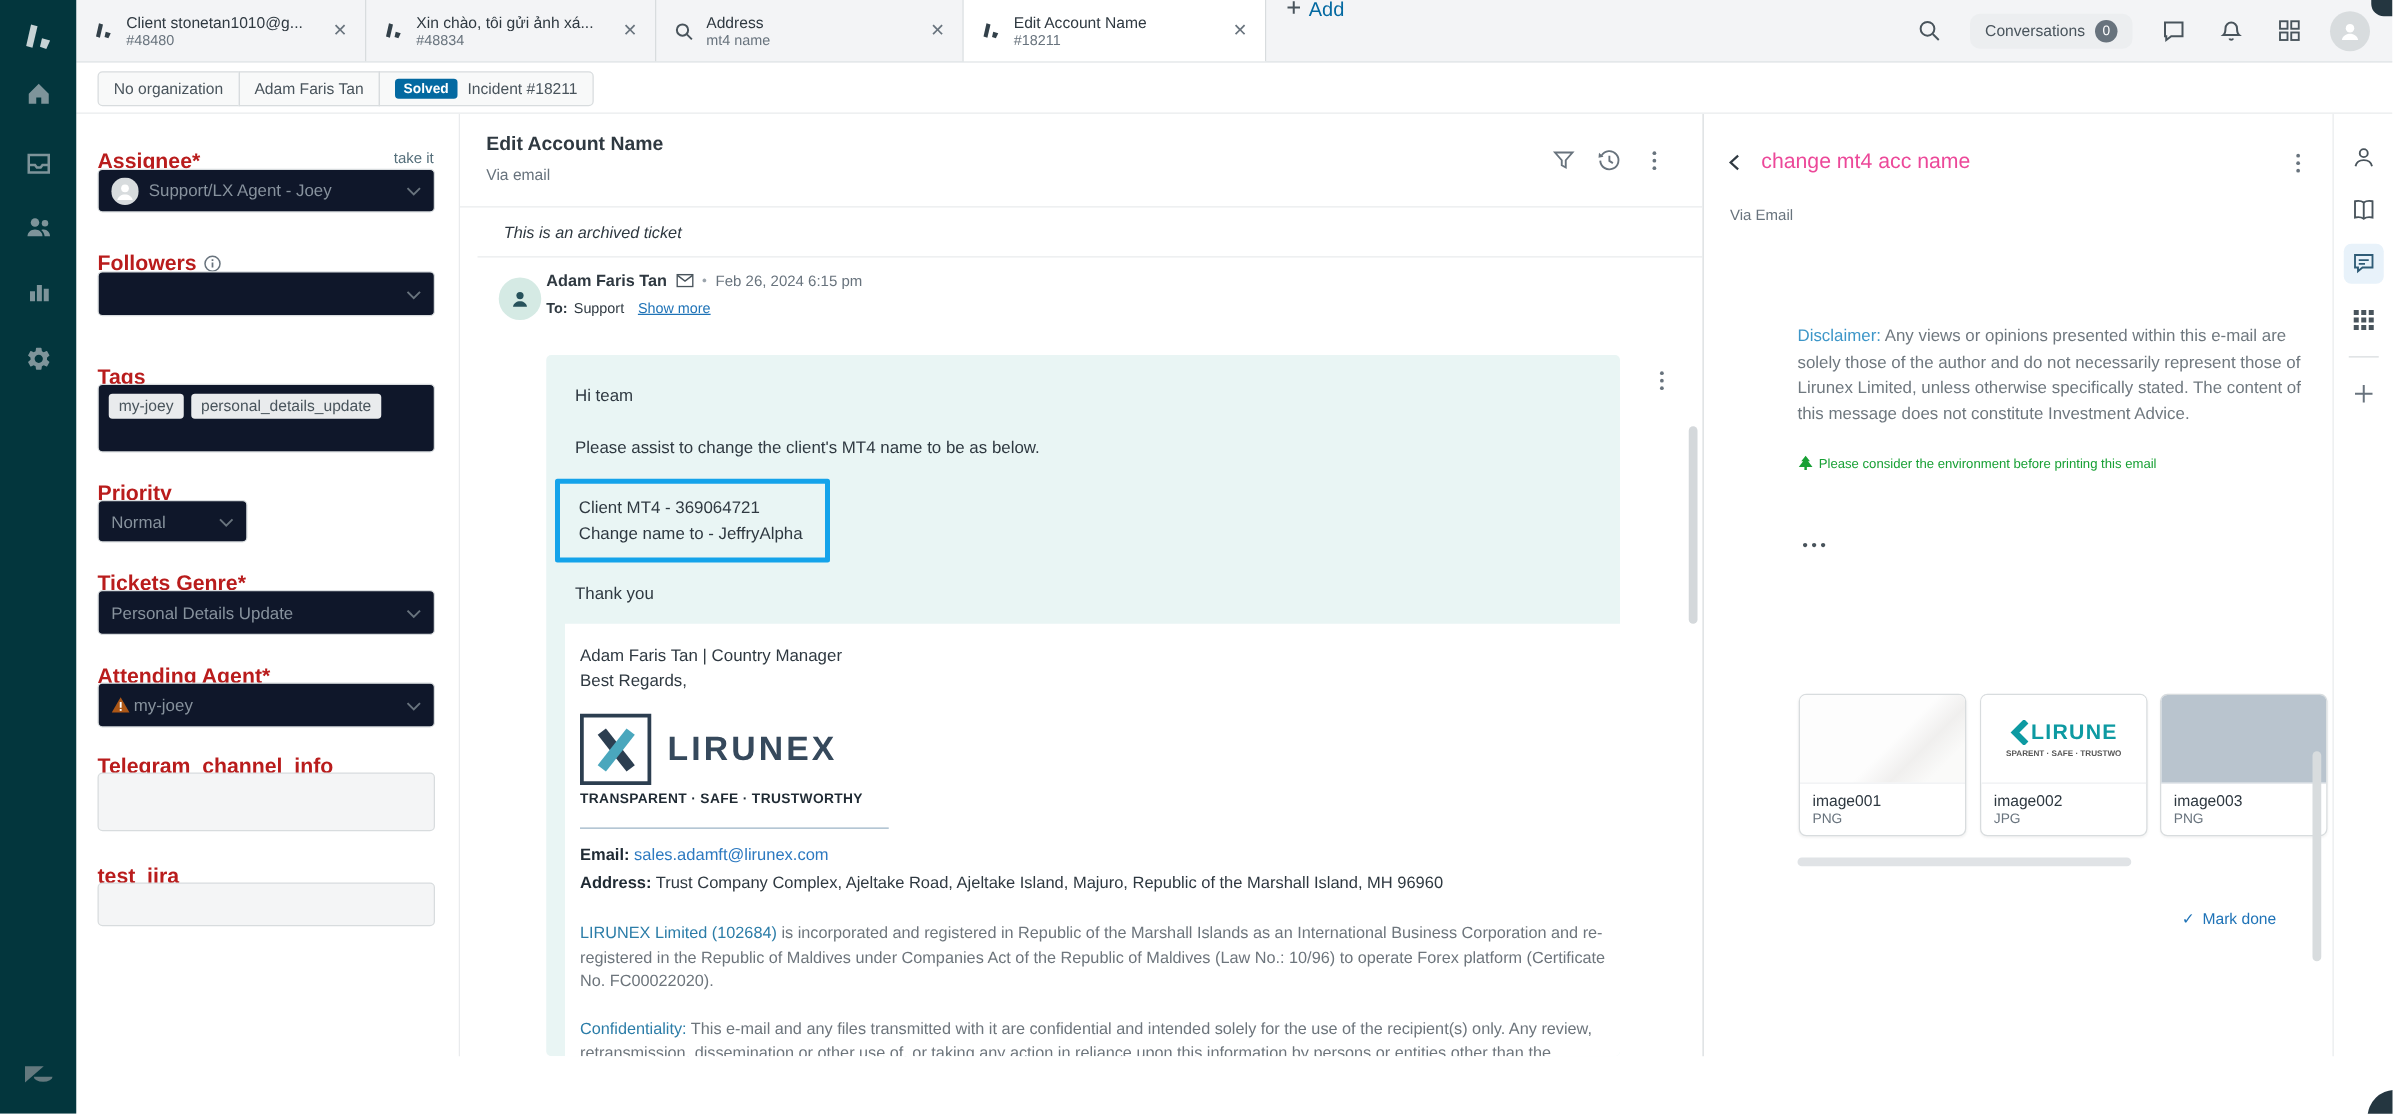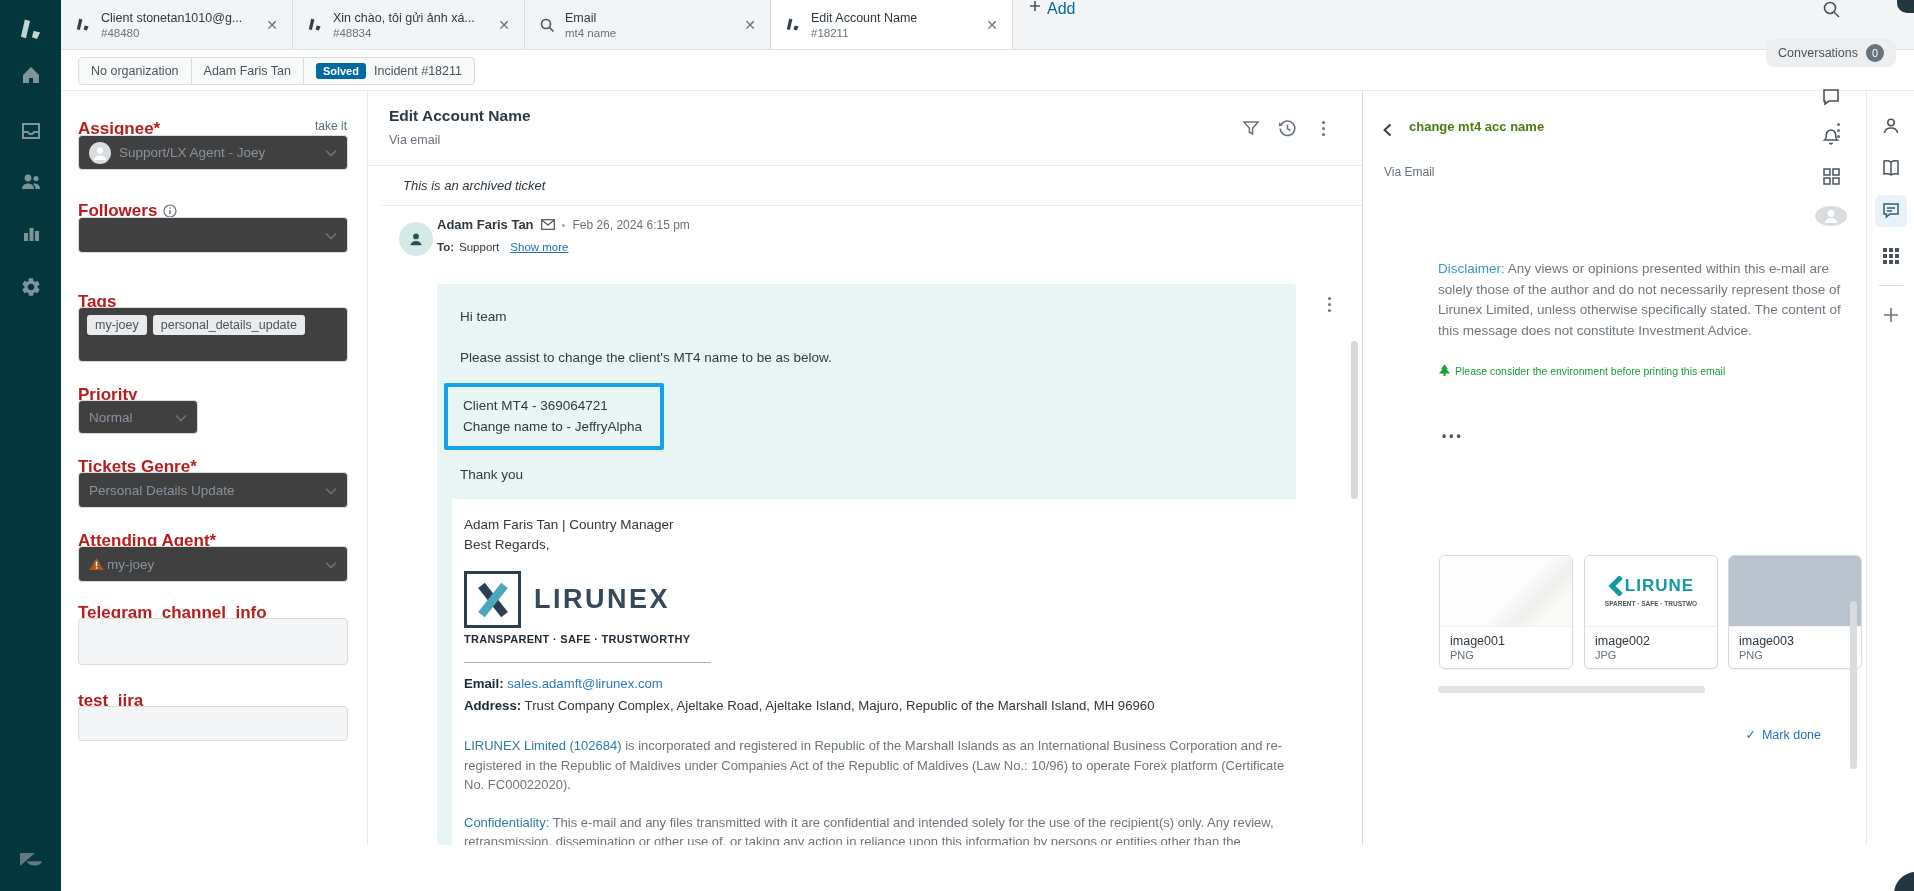--- a/index.html
+++ b/index.html
@@ -15,37 +15,37 @@
 
   
   .topbar { position:absolute; left:61px; top:0; width:1853px; height:50px; background:#f3f4f6; border-bottom:1px solid #dfe3e6; display:flex; align-items:stretch; z-index:20; }
   .tab { width:232px; display:flex; align-items:center; gap:10px; padding:0 10px 0 14px; border-right:1px solid #d8dcde; cursor:pointer; }
   .tab.active { background:#fff; }
   .tab .txt { flex:1; min-width:0; }
   .tab .t1 { font-size:12.5px; color:#2f3941; white-space:nowrap; overflow:hidden; }
   .tab .t2 { font-size:11.5px; color:#68737d; margin-top:2px; }
   .tab .x { color:#68737d; font-size:14px; padding:2px 4px; }
   .addbtn { display:flex; align-items:flex-start; gap:6px; padding:0 16px; font-size:16px; color:#0369a1; }
-  .top-right { margin-left:auto; display:flex; align-items:center; gap:20px; padding-right:18px;flex-direction:column; }
+  .top-right { margin-left:auto; display:flex; align-items:center; gap:20px; padding-right:18px; }
   .conv-pill { display:flex; align-items:center; gap:8px; background:#eceef0; border-radius:8px; padding:5px 12px; font-size:12.5px; color:#49545c; }
   .conv-badge { background:#68737d; color:#fff; border-radius:50%; width:18px; height:18px; font-size:11px; display:flex; align-items:center; justify-content:center; }
   .avatar-top { width:32px; height:32px; border-radius:50%; background:#d8dcde; display:flex; align-items:center; justify-content:center; }
 
   
   .crumbbar { position:absolute; left:61px; top:50px; width:1853px; height:41px; background:#fff; border-bottom:1px solid #e9ebed; z-index:15; }
   .crumbs { position:absolute; left:17px; top:7px; display:flex; }
   .crumb { background:#f8f9f9; border:1px solid #d8dcde; padding:5px 12px; font-size:12.5px; color:#49545c; display:flex; align-items:center; gap:8px; margin-left:-1px; }
   .crumb:first-child { border-radius:4px 0 0 4px; margin-left:0; }
   .crumb:last-child { border-radius:0 4px 4px 0; }
   .badge-solved { background:#0369a1; color:#fff; font-size:11px; font-weight:bold; padding:2px 7px; border-radius:3px; }
 
   
   .sidebar { position:absolute; left:61px; top:91px; width:307px; height:754px; background:#fff; border-right:1px solid #e9ebed; }
   .flabel { position:absolute; font-size:17px; font-weight:bold; color:#b91c1c; }
-  .fsel { position:absolute; background:#404040; border:1px solid #d8dcde; border-radius:4px; display:flex; align-items:center; padding:0 10px; font-size:13.5px; color:#87929d; }
+  .fsel { position:absolute; background:#0f172a; border:1px solid #d8dcde; border-radius:4px; display:flex; align-items:center; padding:0 10px; font-size:13.5px; color:#87929d; }
   .fsel .chev { margin-left:auto; color:#68737d; }
   .chip { background:#e9ebed; border-radius:3px; padding:3px 8px; font-size:12.5px; color:#49545c; }
   .takeit { position:absolute; font-size:12px; color:#556f7b; }
 
   
   .mainp { position:absolute; left:368px; top:91px; width:994px; height:754px; background:#fff; overflow:hidden; }
   .mp-title { position:absolute; left:21px; top:16px; font-size:15.5px; font-weight:bold; color:#2f3941; }
   .mp-via { position:absolute; left:21px; top:42px; font-size:12.5px; color:#68737d; }
   .mp-hdr-border { position:absolute; left:0; top:74px; width:100%; border-bottom:1px solid #e9ebed; }
   .mp-archived { position:absolute; left:14px; top:75px; width:100%; height:40px; border-bottom:1px solid #e9ebed; font-size:13px; color:#2f3941; display:flex; align-items:center; padding-left:21px;font-style:italic; }
@@ -71,21 +71,21 @@
   .sig-hr { margin-top:17px; width:247px; border-top:1px solid #9cb4c6; }
   .sig-line { margin-top:13px; font-size:13.2px; color:#2f3941; }
   .sig-line b { color:#1f2a33; }
   .maillink { color:#2c79c0; }
   .legal { margin-top:23px; width:822px; font-size:13px; line-height:19.5px; color:#6d757c; }
   .legal .cl { color:#2c7da8; }
   .vscroll { position:absolute; background:#d4d8db; border-radius:4px; }
 
   
   .ctx { position:absolute; left:1362px; top:91px; width:504px; height:754px; background:#fff; border-left:1px solid #d8dcde; }
-  .ctx-title { position:absolute; left:46px; top:28px; font-size:13px; font-weight:bold; color:#4d7c0f; }
+  .ctx-title { position:absolute; left:46px; top:28px; font-size:17px; font-weight:normal; color:#ec4899; }
   .ctx-via { position:absolute; left:21px; top:74px; font-size:12px; color:#68737d; }
   .disc { position:absolute; left:75px; top:168px; width:404px; font-size:13.5px; line-height:20.5px; color:#6f787f; }
   .disc .dl { color:#3d96c8; }
   .eco { position:absolute; left:75px; top:273px; display:flex; align-items:center; gap:4px; font-size:10.5px; color:#18a035; }
   .trimmed { position:absolute; left:79px; top:338px; font-size:12px; font-weight:bold; letter-spacing:3px; color:#49545c; }
   .att { position:absolute; top:464px; width:134px; height:114px; border:1px solid #d8dcde; border-radius:6px; background:#fff; overflow:hidden; box-shadow:0 1px 2px rgba(0,0,0,.05); }
   .att-thumb { height:71px; border-bottom:1px solid #eef0f2; display:flex; flex-direction:column; align-items:center; justify-content:center; overflow:hidden; }
   .att-meta { padding:6px 10px; }
   .att-name { font-size:12.5px; color:#2f3941; line-height:16px; }
   .att-type { font-size:11px; color:#68737d; }
@@ -184,21 +184,21 @@
           <div class="t2">#48834</div>
         </div>
       <span class="x">✕</span>
     </div>
     <div class="tab" style="width:246px;">
       <svg width="16" height="16" viewBox="0 0 16 16" color="#49545c">
           <circle cx="7" cy="7" r="4.5" fill="none" stroke="currentColor" stroke-width="1.6"></circle>
           <line x1="10.5" y1="10.5" x2="14.5" y2="14.5" stroke="currentColor" stroke-width="1.6"></line>
         </svg>
       <div class="txt">
-          <div class="t1">Email</div>
+          <div class="t1">Address</div>
           <div class="t2">mt4 name</div>
         </div>
       <span class="x">✕</span>
     </div>
     <div class="tab active" style="width:242px;">
       <svg width="16" height="16" viewBox="0 0 16 16" color="#33414a">
           <path fill="currentColor" d="M4.2 1.6 7.4 2.5 4.9 13.1 1.8 12.2Z"></path>
           <path fill="currentColor" d="M9.6 8.4 13.6 9.5 11.7 13.6 8.6 12.5Z"></path>
         </svg>
       <div class="txt">

